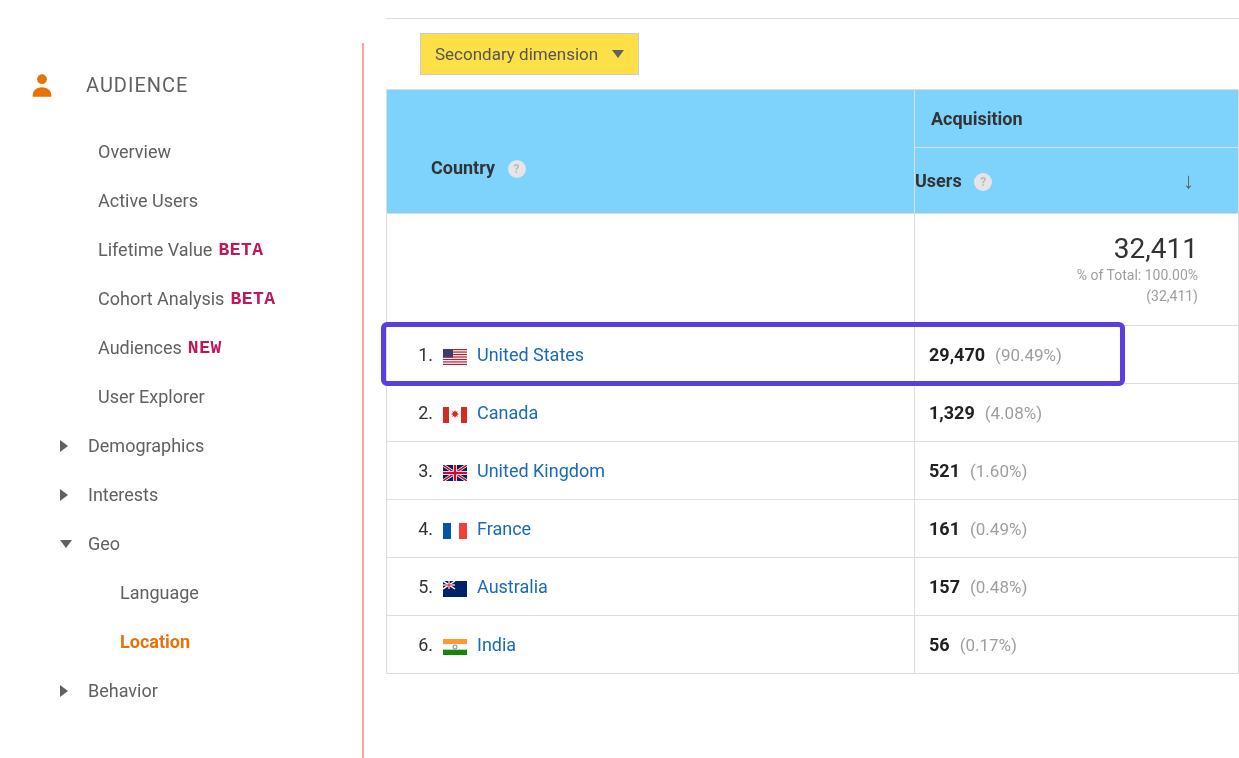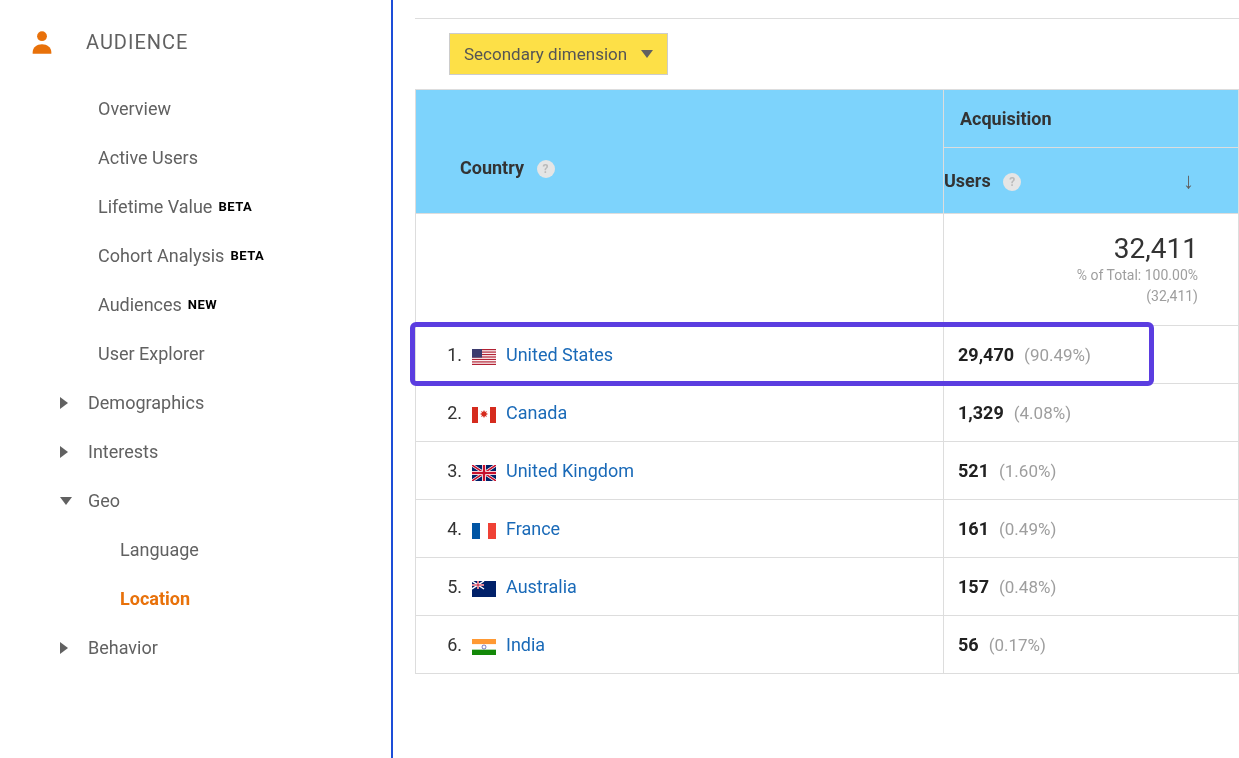--- a/index.html
+++ b/index.html
@@ -6,23 +6,24 @@
     body {
       font-family: Roboto, Arial, sans-serif;
       background: #fff;
       color: #333;
       width: 1239px;
       height: 758px;
       overflow: hidden;
       display: flex;
     }
     .sidebar {
-      width: 393px;
+      width: 364px;
       padding: 28px 0 0 0;
-      border-right: 2px solid #1d4ed8;
+      border-right: 2px solid #fca5a5;
+      margin-top: 43px;
     }
     .sidebar-header {
       display: flex;
       align-items: center;
       padding: 0 0 28px 28px;
     }
     .person-icon { width: 28px; height: 28px; margin-right: 30px; }
     .sidebar-title {
       font-size: 20px;
       letter-spacing: 1px;
@@ -48,26 +49,27 @@
     .nav-item.has-children { padding-left: 88px; }
     .nav-item.has-children .expand {
       position: absolute;
       left: 60px;
       top: 50%;
       transform: translateY(-50%);
     }
     .nav-item .label-text { }
     .nav-item.plain { padding-left: 98px; }
     .badge {
-      font-size: 13px;
-      color: #000000;
+      font-size: 18px;
+      color: #be185d;
       font-weight: 700;
       margin-left: 6px;
       vertical-align: super;
       letter-spacing: 0.5px;
+      font-family: Liberation Mono, monospace;
     }
     .nav-sub .nav-item { padding-left: 120px; font-size: 18px; }
     .nav-item.active { color: #e8710a; font-weight: 700; }
     .caret-right {
       width: 0; height: 0;
       border-top: 6px solid transparent;
       border-bottom: 6px solid transparent;
       border-left: 8px solid #616161;
     }
     .caret-down {

